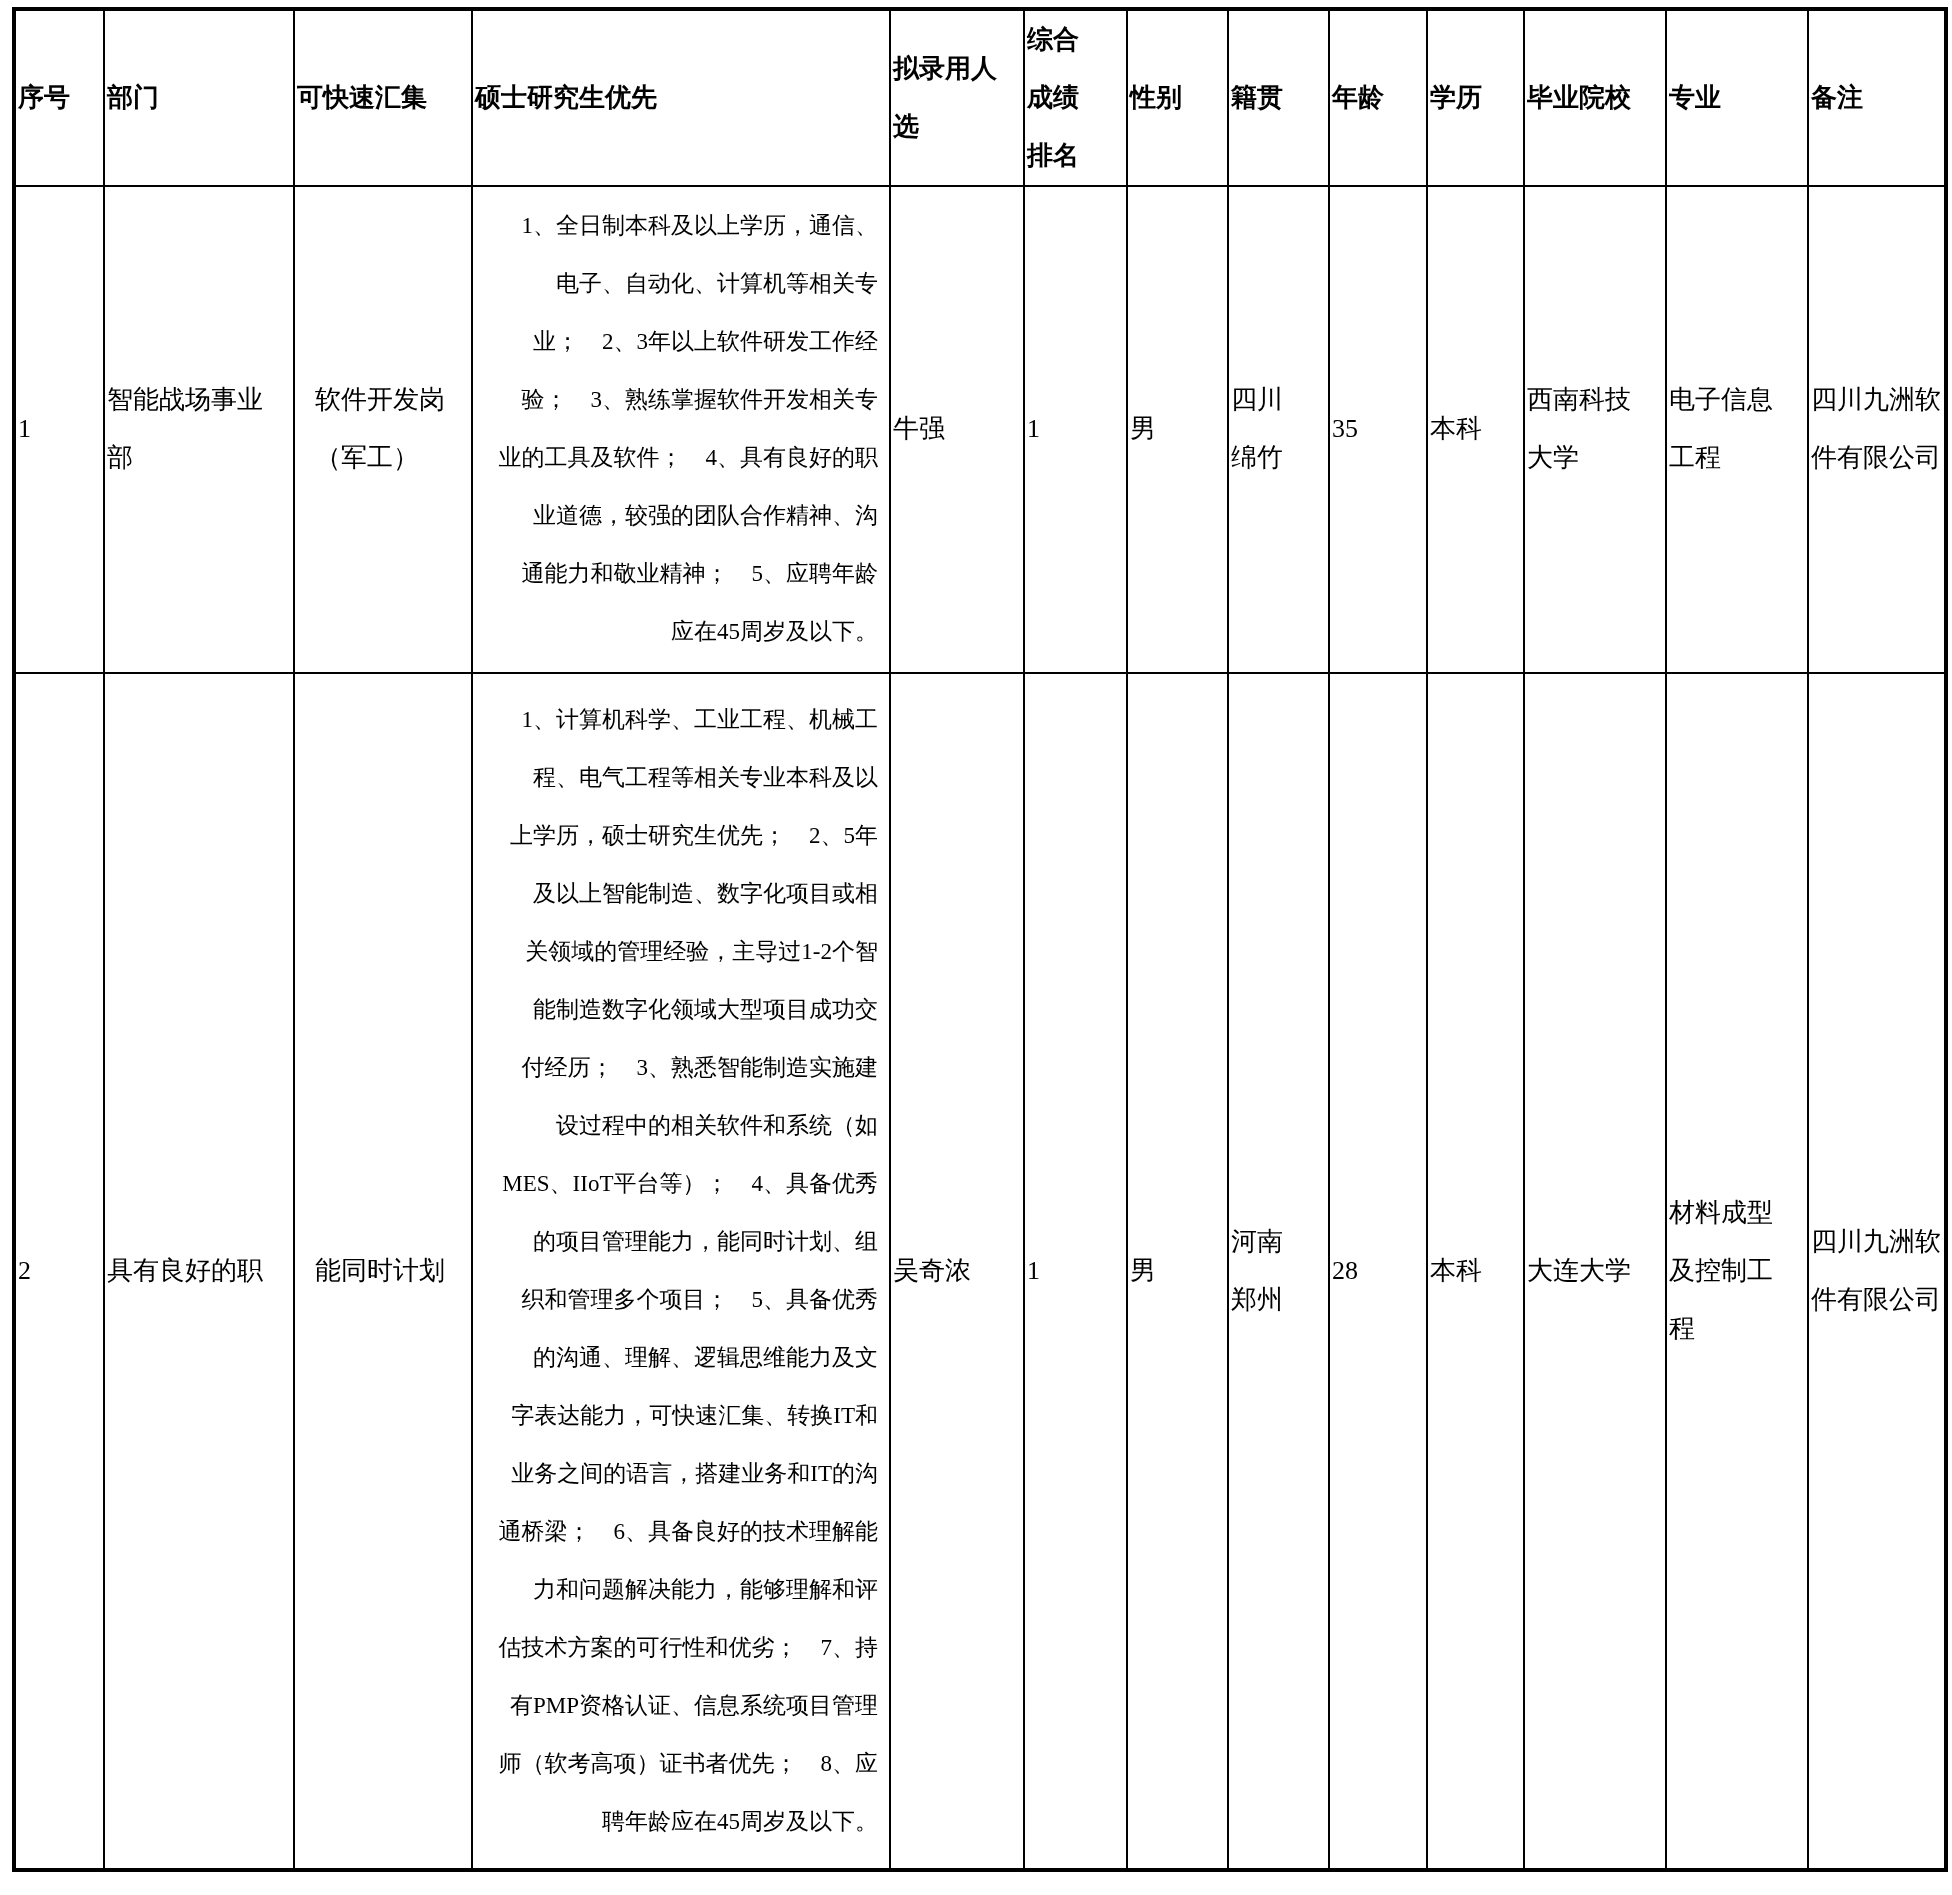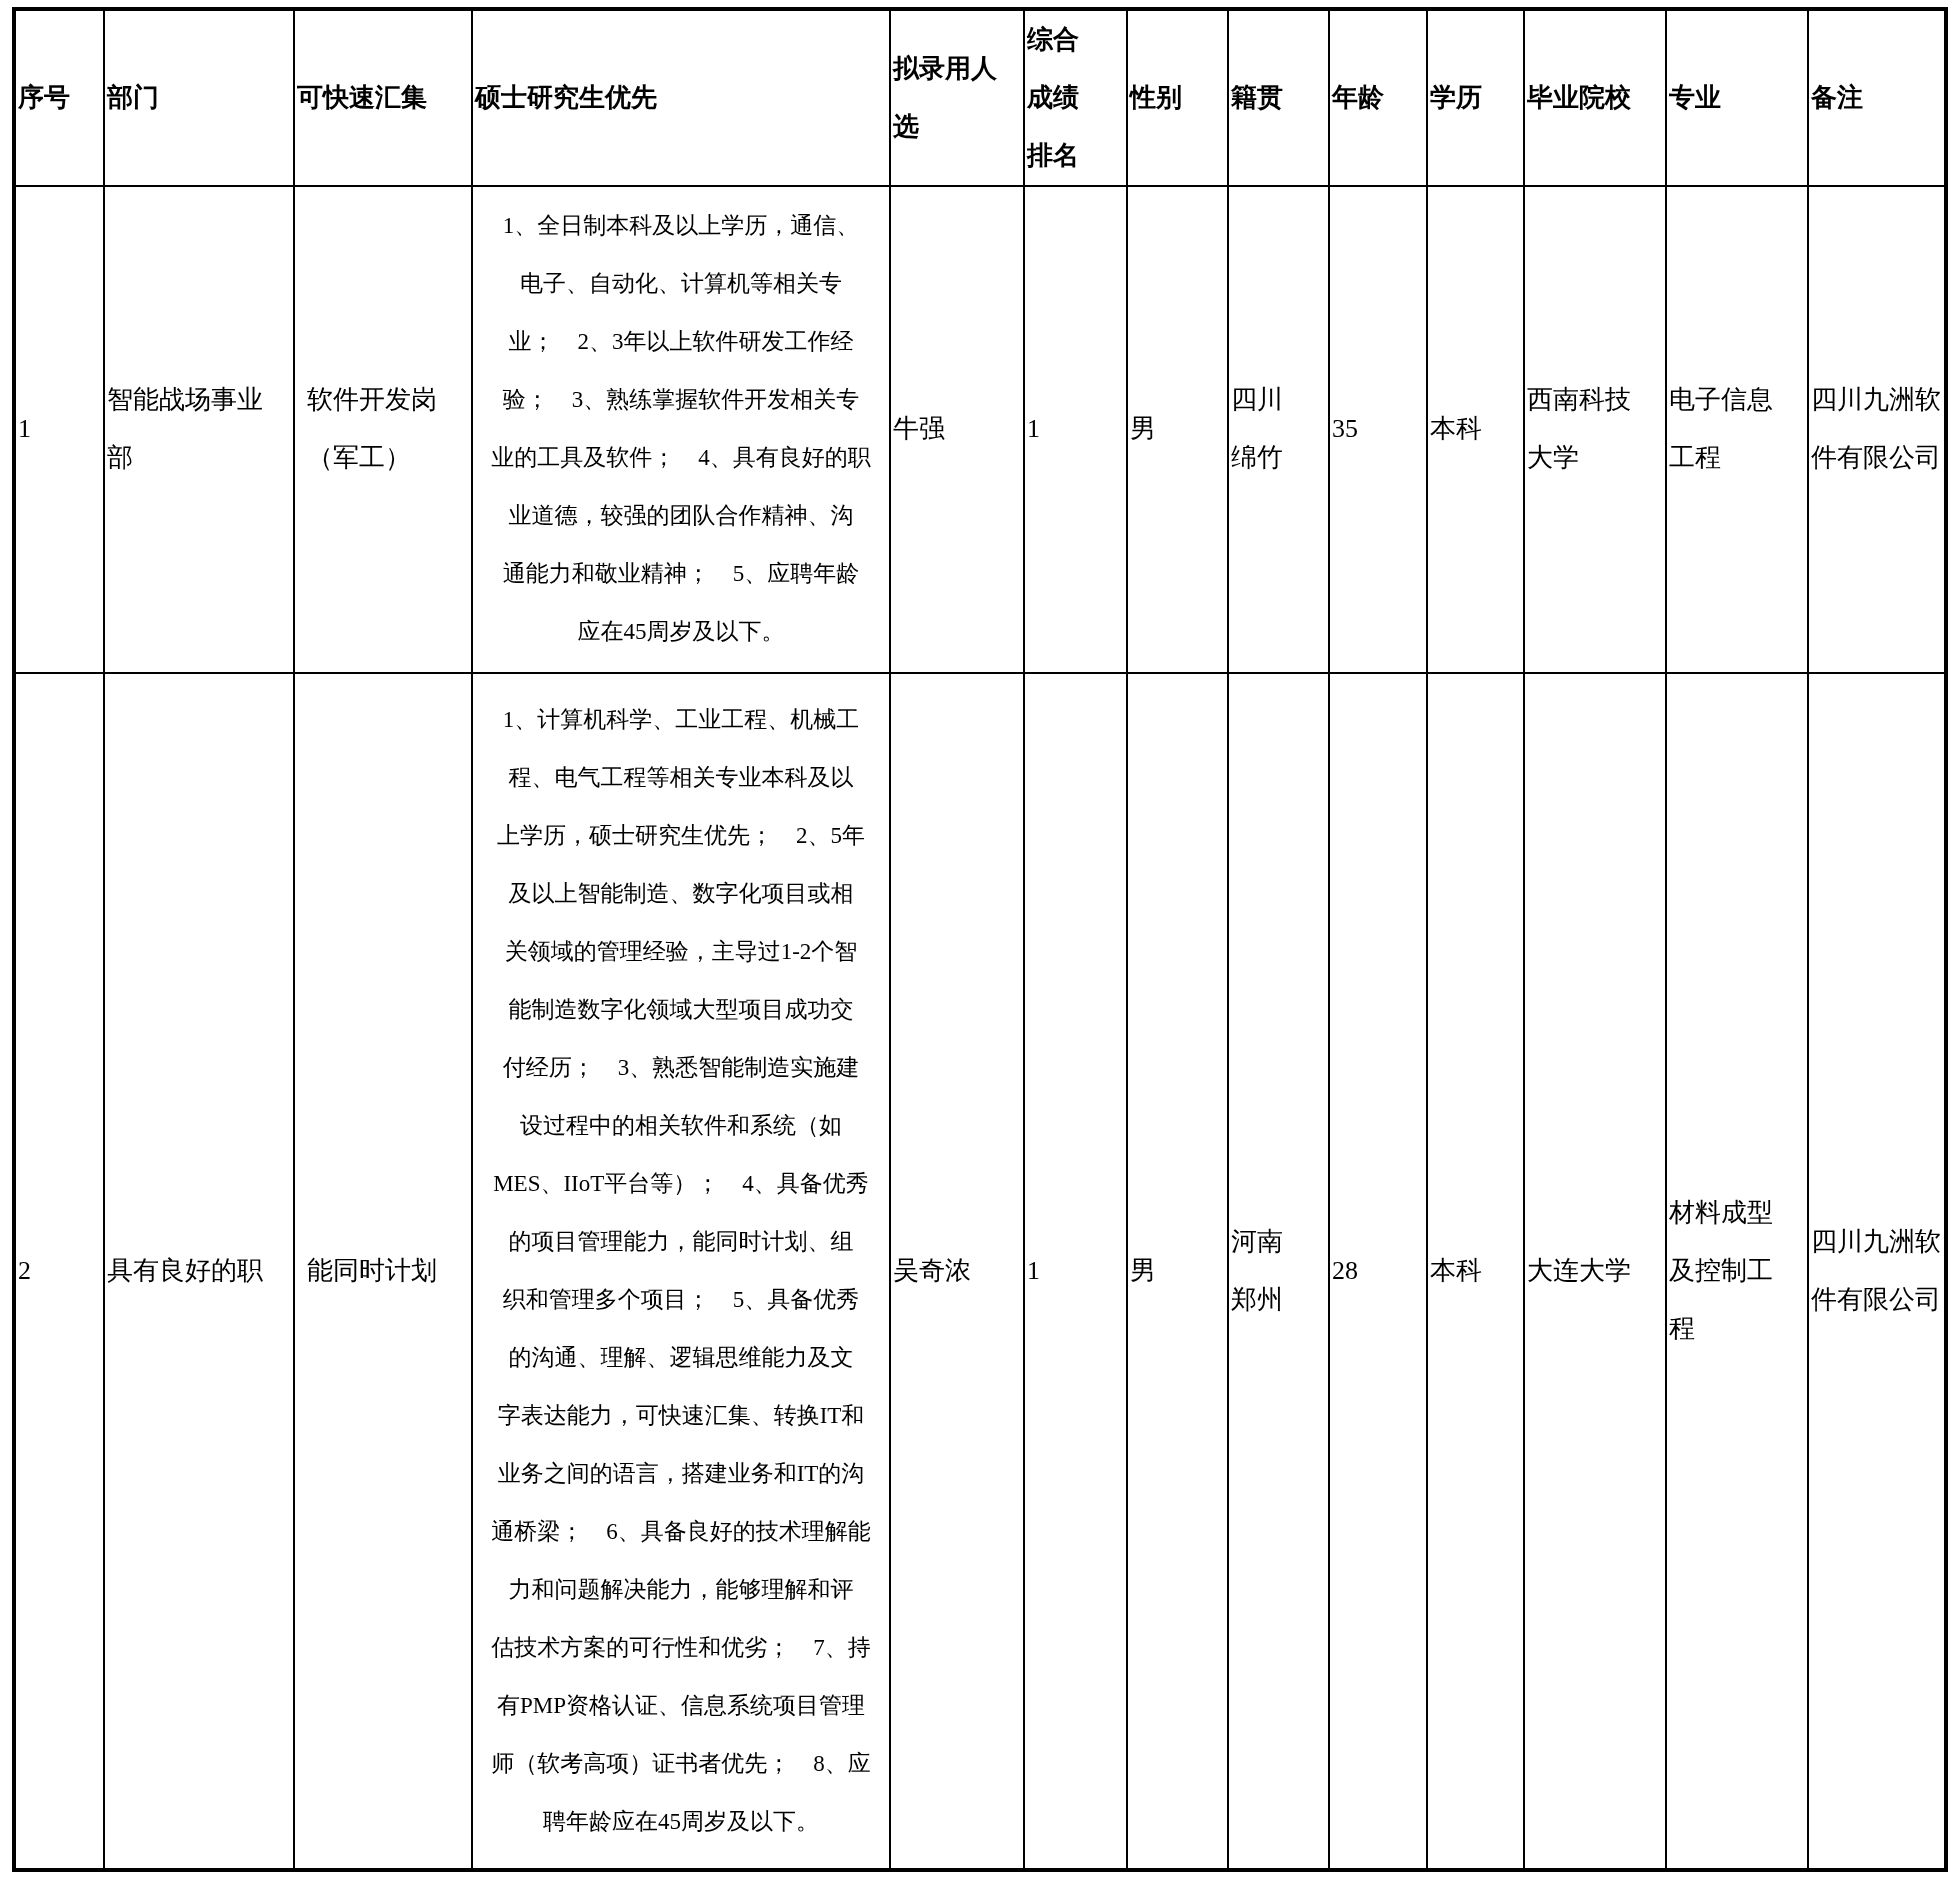--- a/index.html
+++ b/index.html
@@ -20,27 +20,27 @@
     vertical-align:middle;
     text-align:left;
     padding:0 1.9px;
     font-size:26px;
     line-height:58px;
     white-space:pre-line;
     word-break:break-all;
   }
   th{font-weight:bold;}
   td.req{
-    text-align:center;
+    text-align:right;
     font-size:23px;
     padding:0 11px;
   }
   td.pos{
     text-align:left;
-    padding-left:12px;
+    padding-left:20px;
     margin-left:44px;
   }
   tr.r-header{height:176px;}
   tr.r-1{height:487px;}
   tr.r-2{height:1197px;}
 </style>
 </head>
 <body>
 
 <table class="doc">

